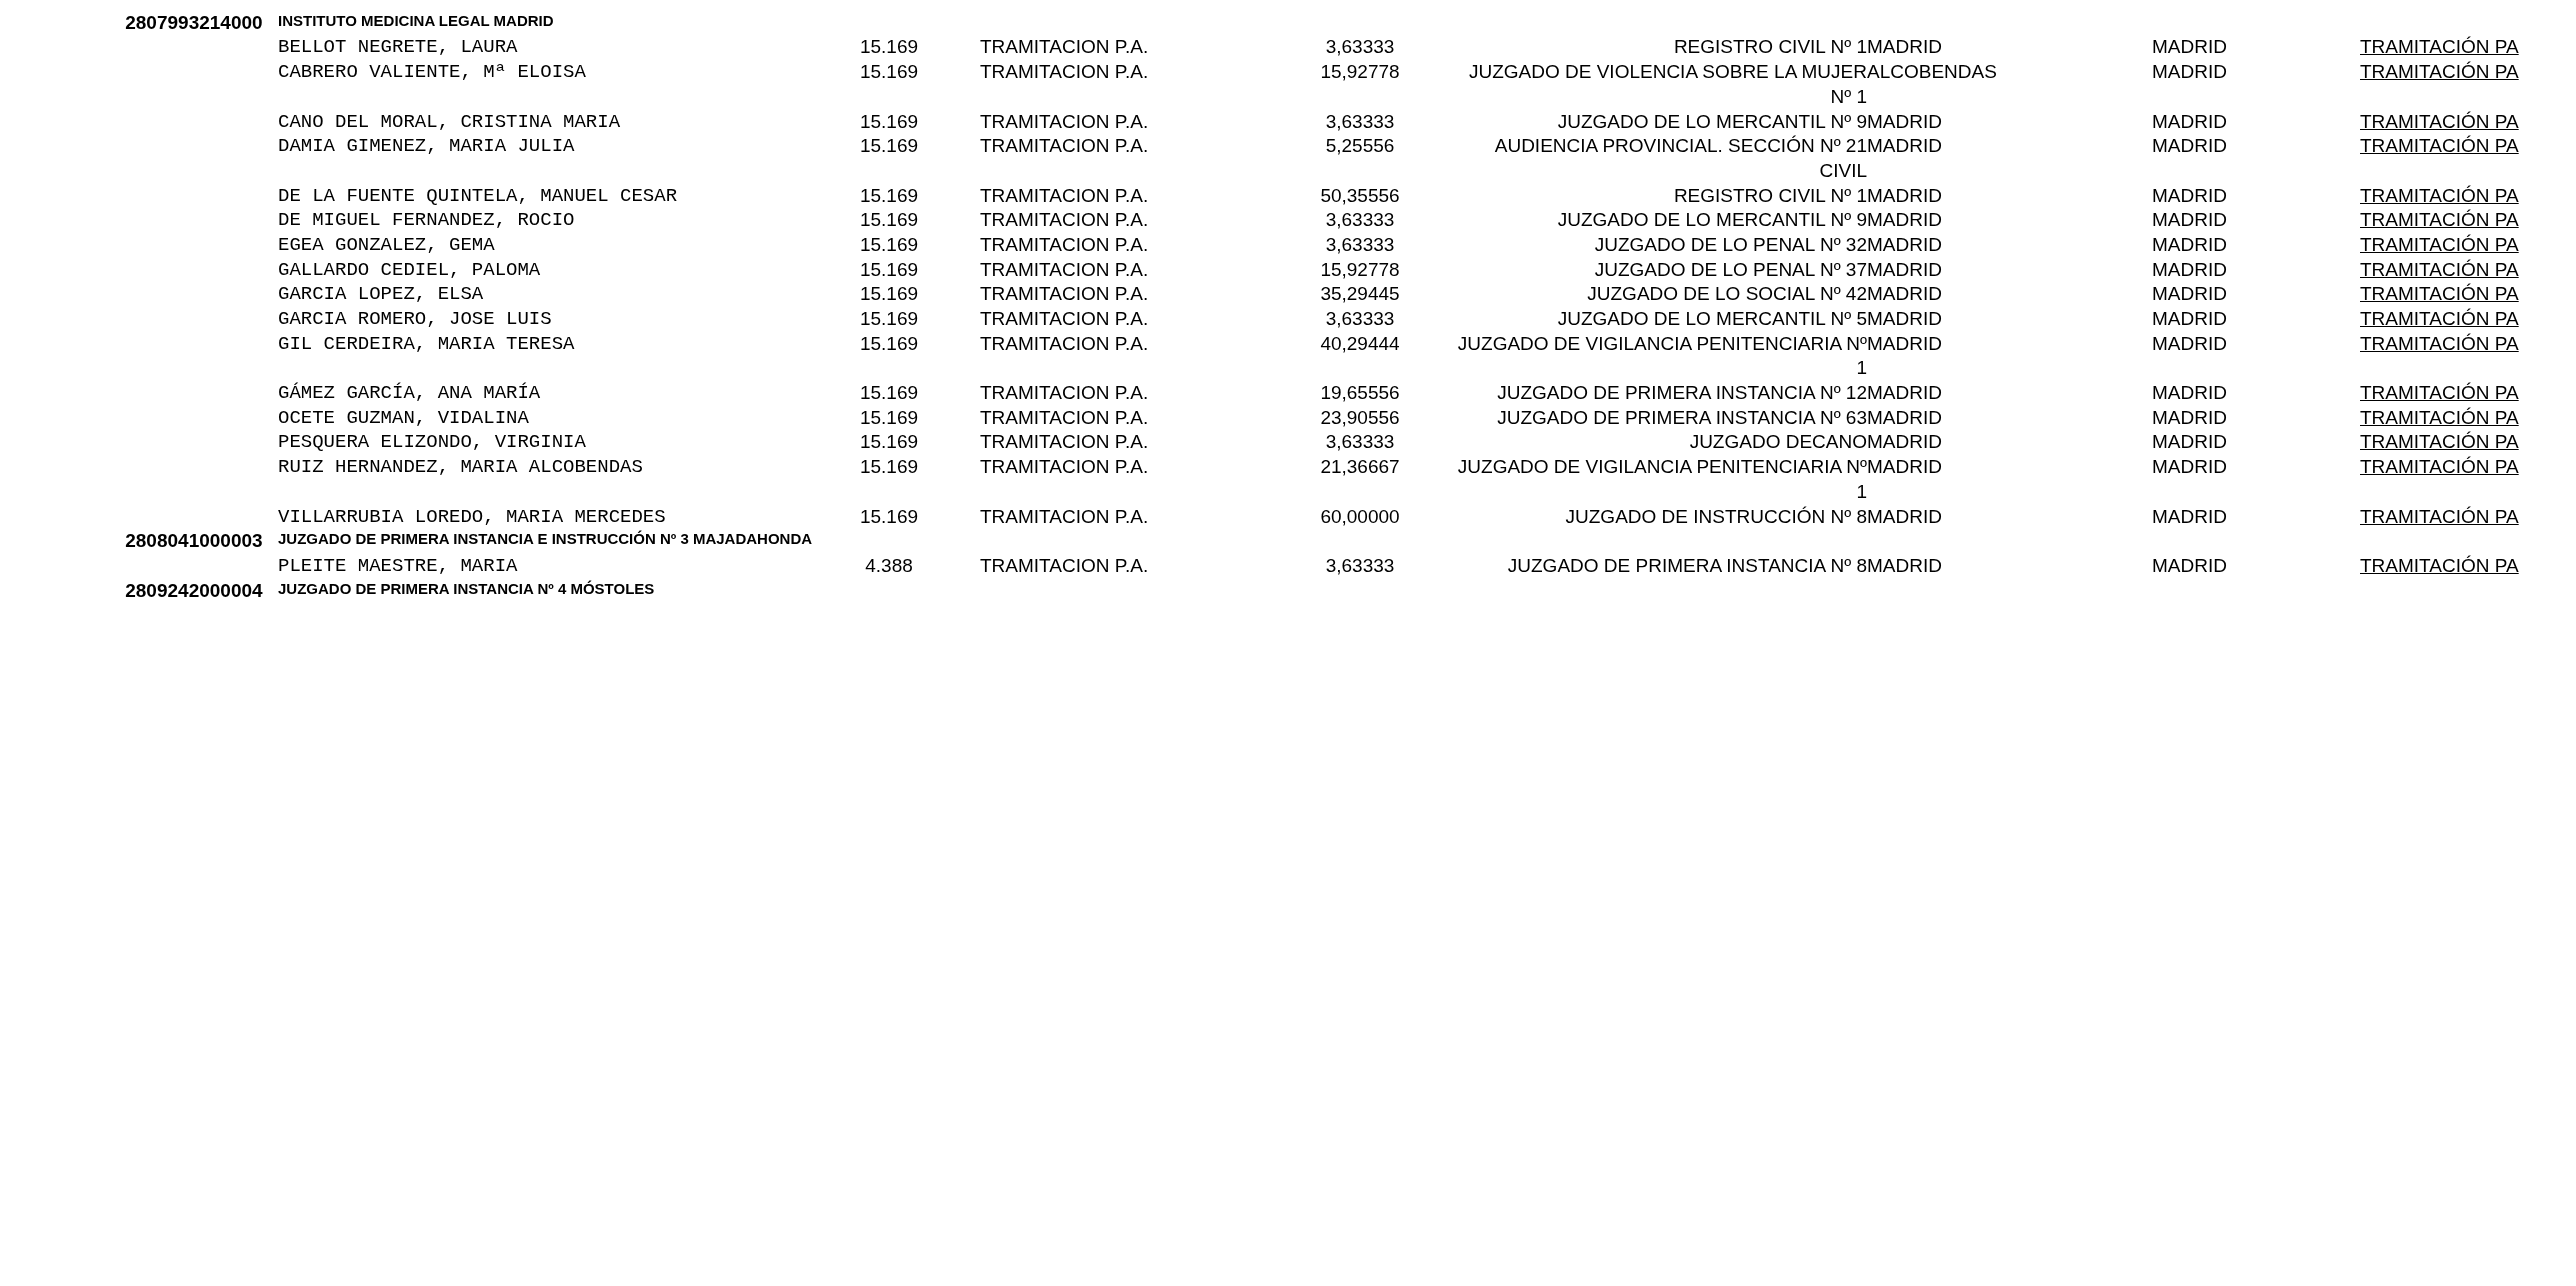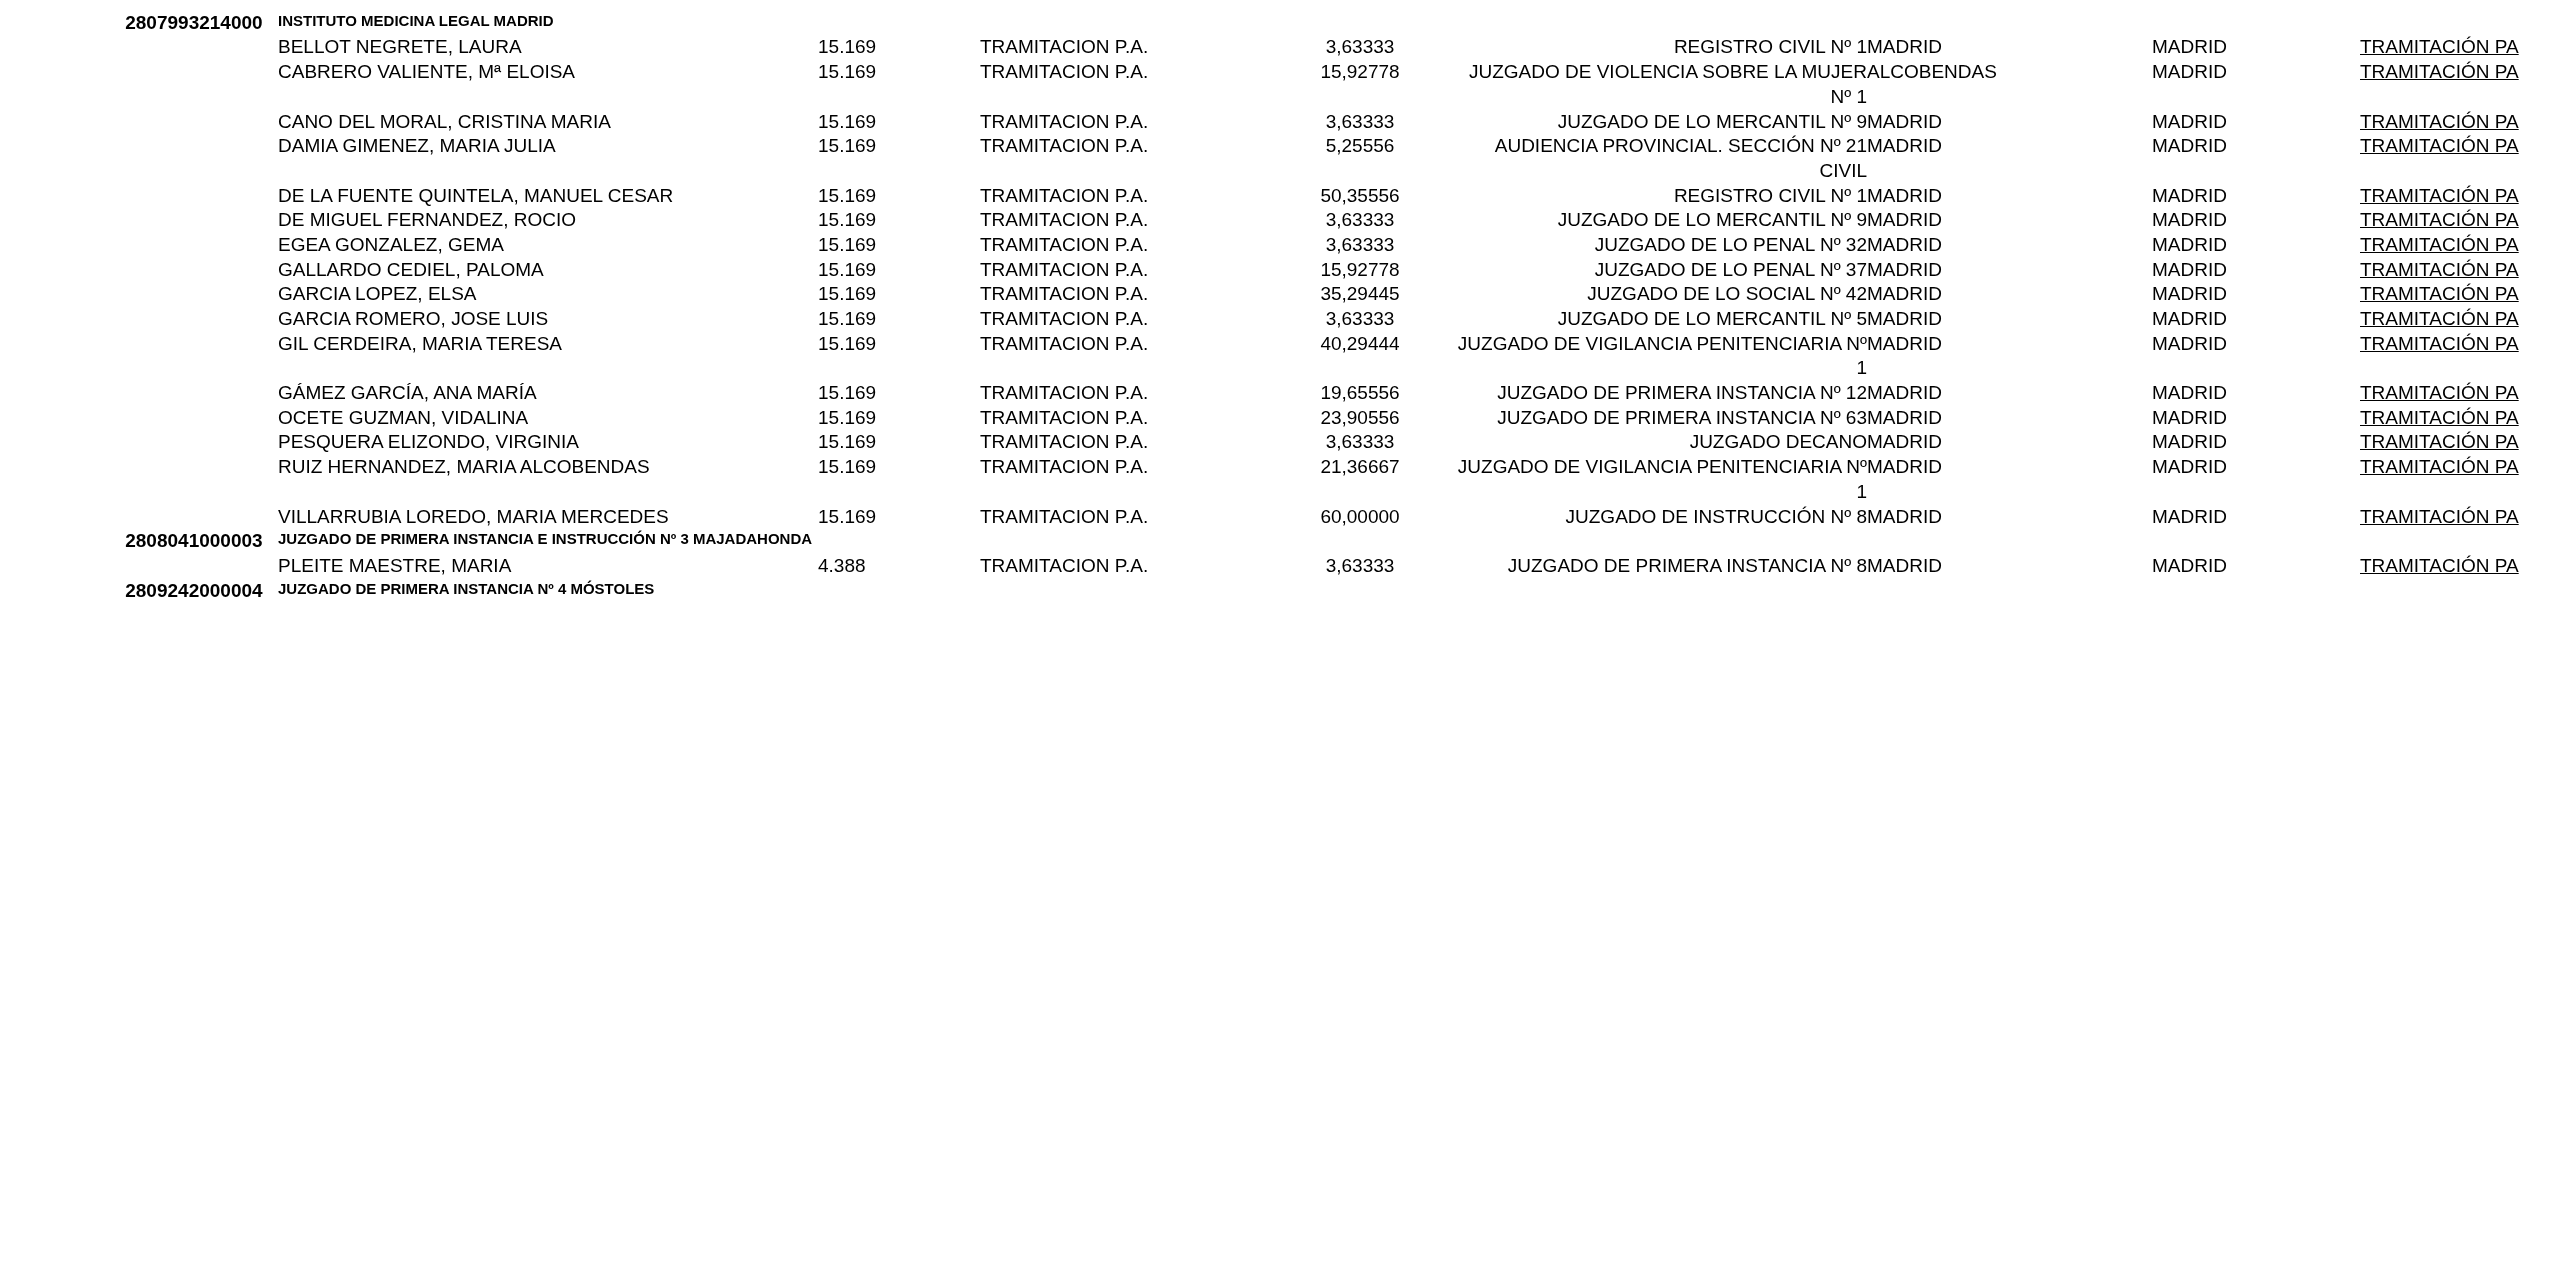--- a/index.html
+++ b/index.html
@@ -65,23 +65,24 @@
     white-space: nowrap;
   }
 
   
   .detail-row td {
     font-size: 19px;
     padding-top: 11.6px;
   }
   .cell-name {
     padding-left: 0;
+    font-family: Liberation Mono, monospace;
   }
   .cell-amount {
-    text-align: left;
+    text-align: center;
     padding-right: 20px !important;
     white-space: nowrap;
   }
   .cell-proc {
     text-align: left;
     white-space: nowrap;
   }
   .cell-points {
     text-align: center;
     padding-right: 20px !important;

